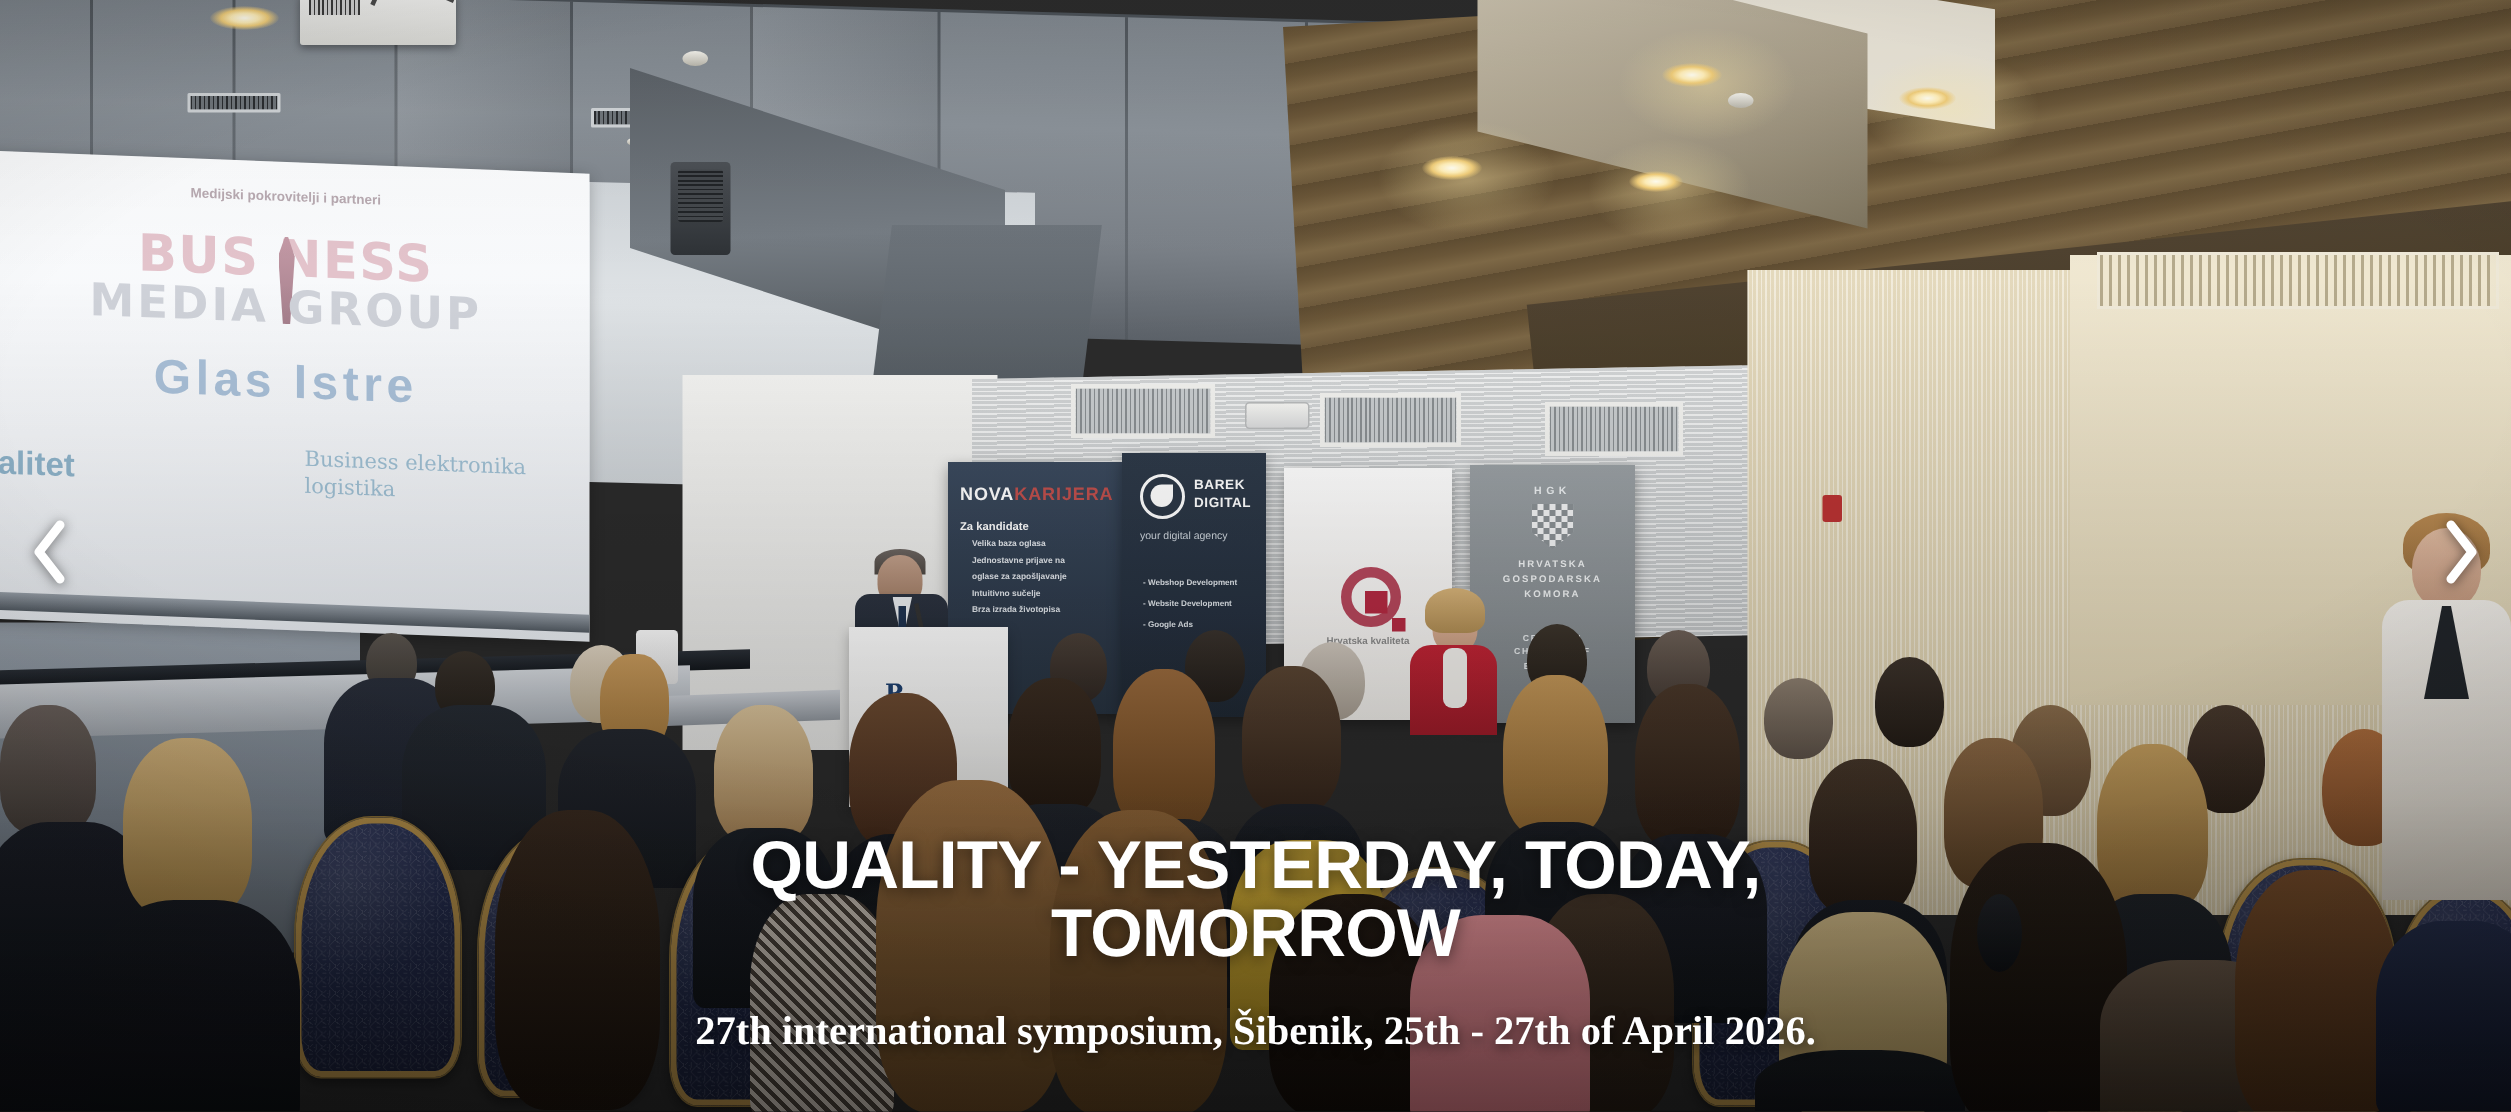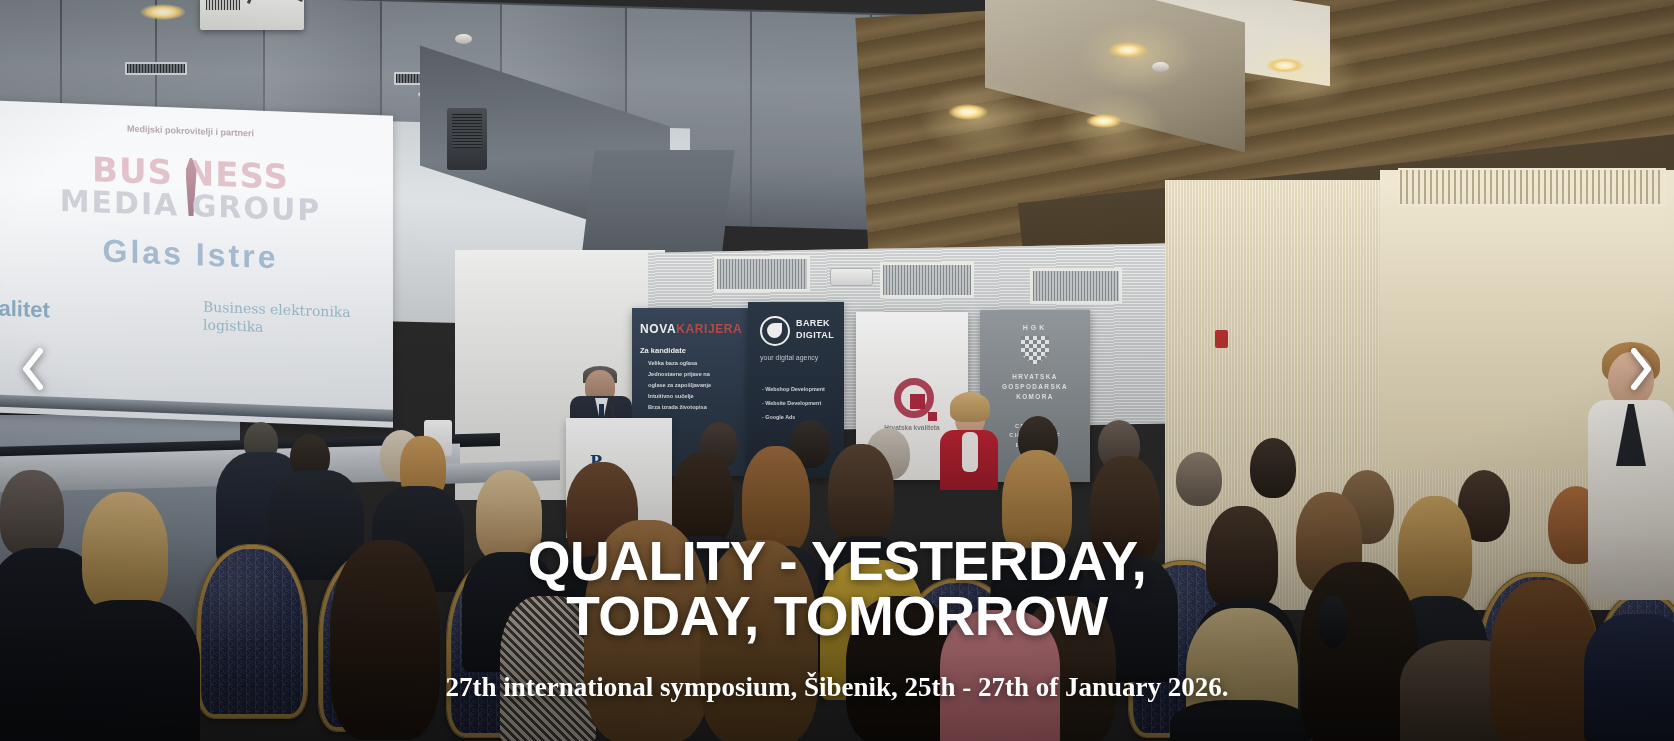--- a/index.html
+++ b/index.html
@@ -382,21 +382,21 @@
                       rgba(0,0,0,.18) 72%, rgba(0,0,0,.42) 100%);
   }
 
   
   .caption {
     position:absolute; left:0; right:0; bottom:38px;
     text-align:center; padding:0 120px; z-index:40;
   }
   .headline {
     font-family:"Liberation Sans", sans-serif;
-    font-weight:700; font-size:55px; line-height:1.0;
+    font-weight:700; font-size:45px; line-height:1.0;
     color:#ffffff; letter-spacing:-0.5px;
     text-shadow:0 2px 10px rgba(0,0,0,.55);
     max-width:760px; margin:0 auto;
   }
   .subhead {
     margin-top:28px;
     font-family:"Liberation Serif", serif;
     font-weight:700; font-size:27px; color:#ffffff;
     text-shadow:0 2px 8px rgba(0,0,0,.6);
   }
@@ -643,21 +643,21 @@
     <div class="stand-w-hair"></div>
     <div class="stand-w-head"></div>
     <div class="stand-w-body"></div>
     <div class="stand-w-lapel"></div>
 
     <div class="grade"></div>
   </div>
 
   <div class="caption">
     <h1 class="headline">QUALITY - YESTERDAY, TODAY, TOMORROW</h1>
-    <p class="subhead">27th international symposium, Šibenik, 25th - 27th of January 2026.</p>
+    <p class="subhead">27th international symposium, Šibenik, 25th - 27th of April 2026.</p>
   </div>
 
   <div class="arrow arrow-prev">
     <span>
       <svg width="26" height="44" viewBox="0 0 26 44" fill="none" xmlns="http://www.w3.org/2000/svg" aria-hidden="true">
         <path d="M20 4 L6 22 L20 40" stroke="#ffffff" stroke-width="6" stroke-linecap="round" stroke-linejoin="round"></path>
       </svg>
     </span>
   </div>
 

